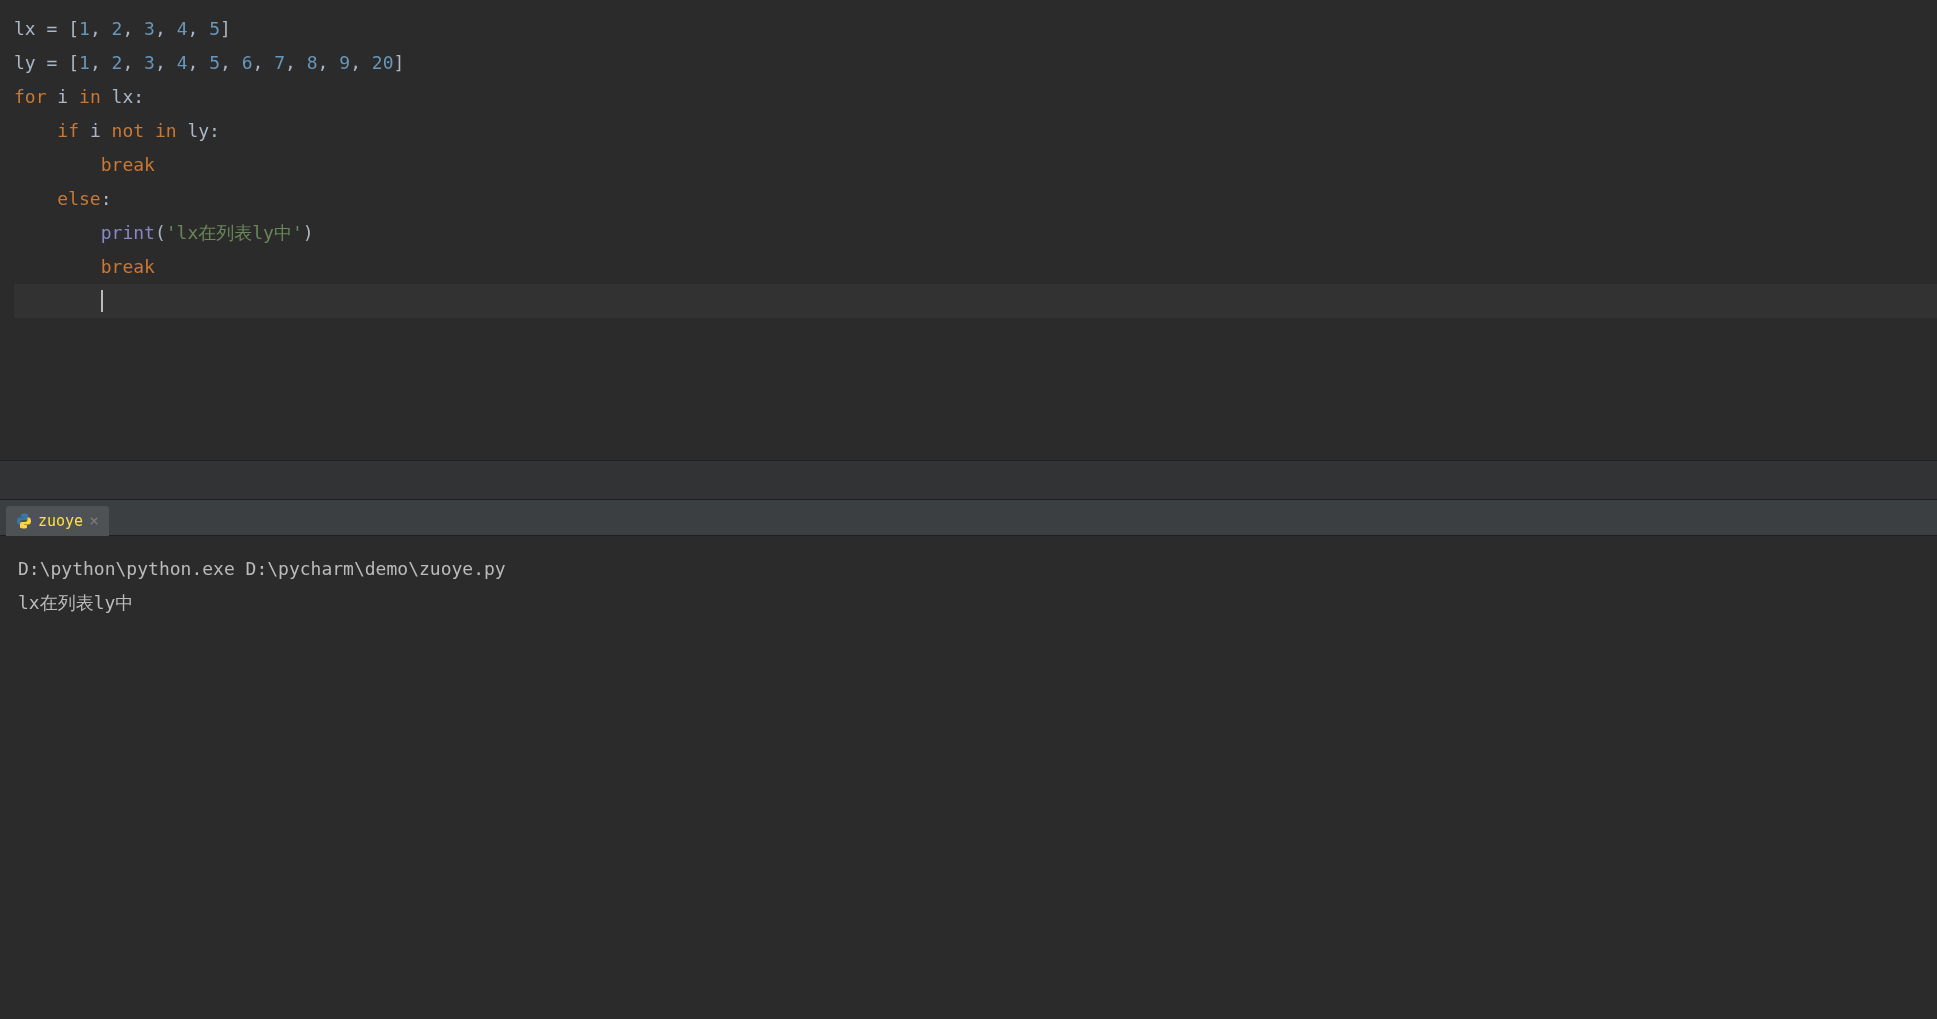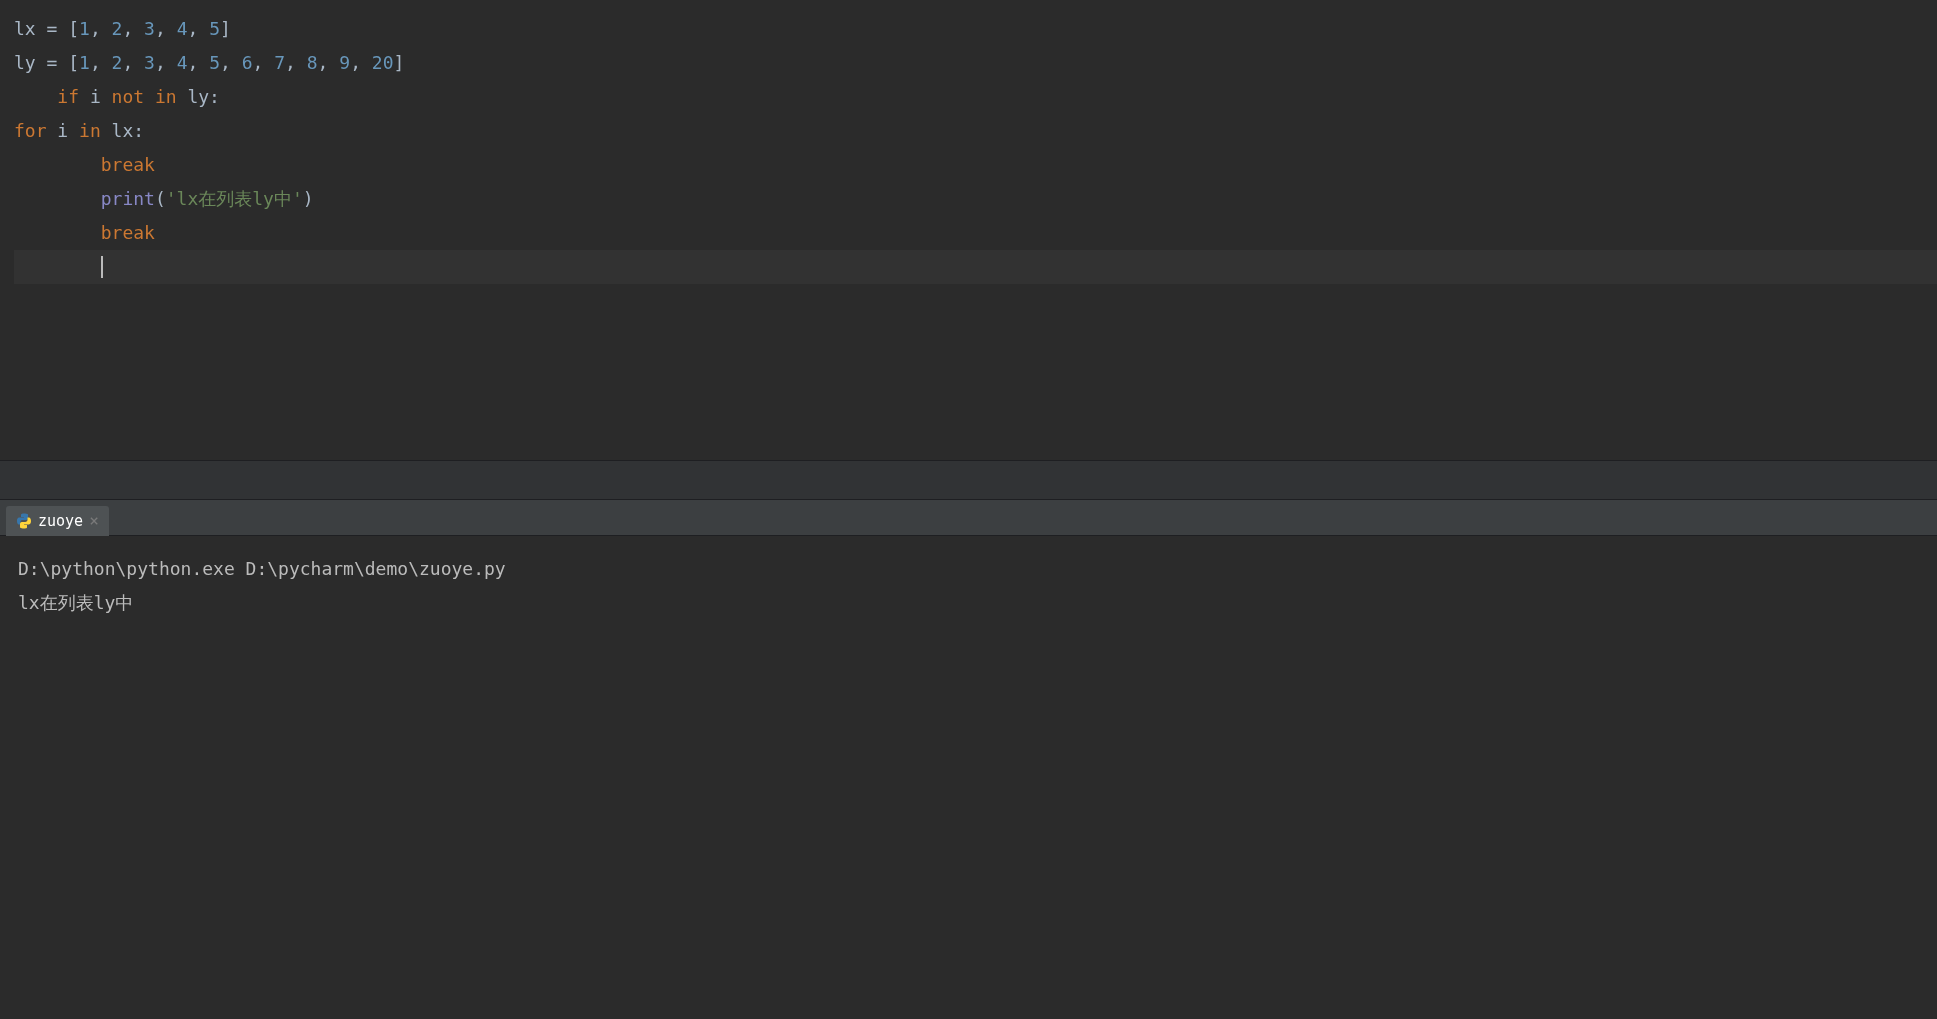--- a/index.html
+++ b/index.html
@@ -68,21 +68,21 @@
   margin-top: 6px;
 }
 .py-icon {
   display: inline-flex;
   align-items: center;
   justify-content: center;
   width: 16px;
   height: 16px;
 }
 .tab-label {
-  color: #ffffff;
+  color: #fde047;
   font-size: 15px;
 }
 .tab-close {
   color: #7a7a7a;
   font-size: 16px;
   line-height: 1;
   cursor: pointer;
 }
 .console-pane {
   background: #2b2b2b;
@@ -98,27 +98,28 @@
 </style>
 </head>
 <body>
 
 <div class="editor-pane">
 
   <div class="code-line"><span class="tok-var">lx</span><span class="tok-op"> = </span><span class="tok-br">[</span><span class="tok-num">1</span><span class="tok-op">, </span><span class="tok-num">2</span><span class="tok-op">, </span><span class="tok-num">3</span><span class="tok-op">, </span><span class="tok-num">4</span><span class="tok-op">, </span><span class="tok-num">5</span><span class="tok-br">]</span></div>
 
   <div class="code-line"><span class="tok-var">ly</span><span class="tok-op"> = </span><span class="tok-br">[</span><span class="tok-num">1</span><span class="tok-op">, </span><span class="tok-num">2</span><span class="tok-op">, </span><span class="tok-num">3</span><span class="tok-op">, </span><span class="tok-num">4</span><span class="tok-op">, </span><span class="tok-num">5</span><span class="tok-op">, </span><span class="tok-num">6</span><span class="tok-op">, </span><span class="tok-num">7</span><span class="tok-op">, </span><span class="tok-num">8</span><span class="tok-op">, </span><span class="tok-num">9</span><span class="tok-op">, </span><span class="tok-num">20</span><span class="tok-br">]</span></div>
 
+  <div class="code-line"><span class="tok-kw">for </span><span class="tok-var">i</span><span class="tok-kw"> in </span><span class="tok-var">lx:</span></div>
+
   <div class="code-line"><span>    </span><span class="tok-kw">if </span><span class="tok-var">i</span><span class="tok-kw"> not in </span><span class="tok-var">ly:</span></div>
-
-  <div class="code-line"><span class="tok-kw">for </span><span class="tok-var">i</span><span class="tok-kw"> in </span><span class="tok-var">lx:</span></div>
 
 
   <div class="code-line"><span>        </span><span class="tok-kw">break</span></div>
 
+  <div class="code-line"><span>    </span><span class="tok-kw">else</span><span class="tok-op">:</span></div>
 
   <div class="code-line"><span>        </span><span class="tok-fn">print</span><span class="tok-br">(</span><span class="tok-str">'lx在列表ly中'</span><span class="tok-br">)</span></div>
 
   <div class="code-line"><span>        </span><span class="tok-kw">break</span></div>
 
   <div class="code-line current-line"><span>        </span><span class="cursor"></span></div>
 
 </div>
 
 <div class="splitter"></div>

